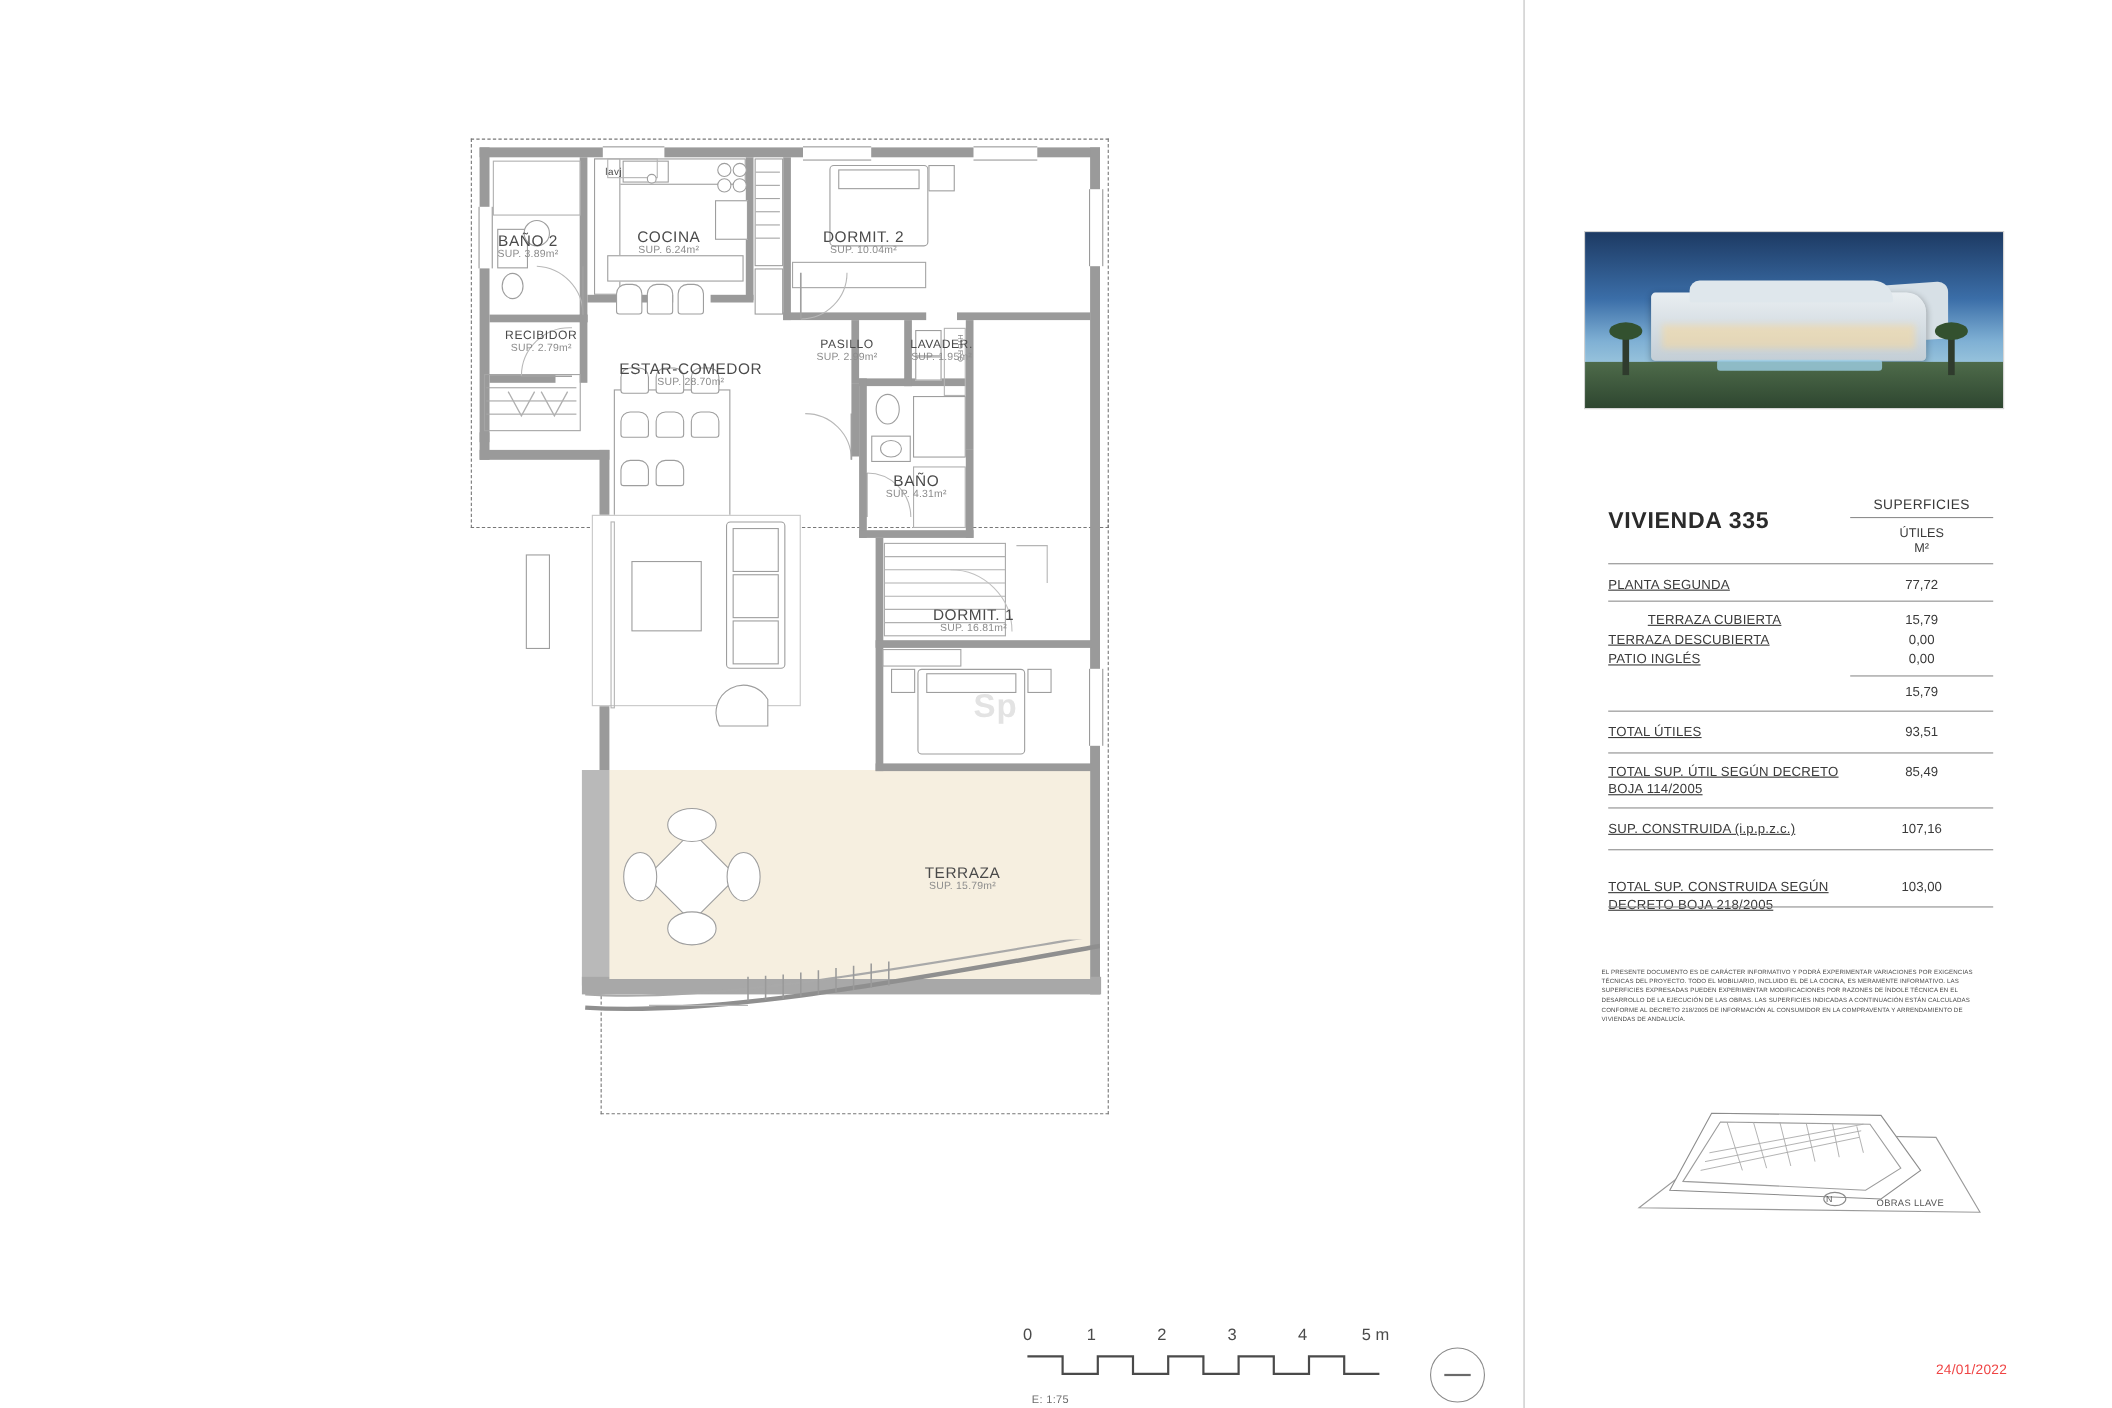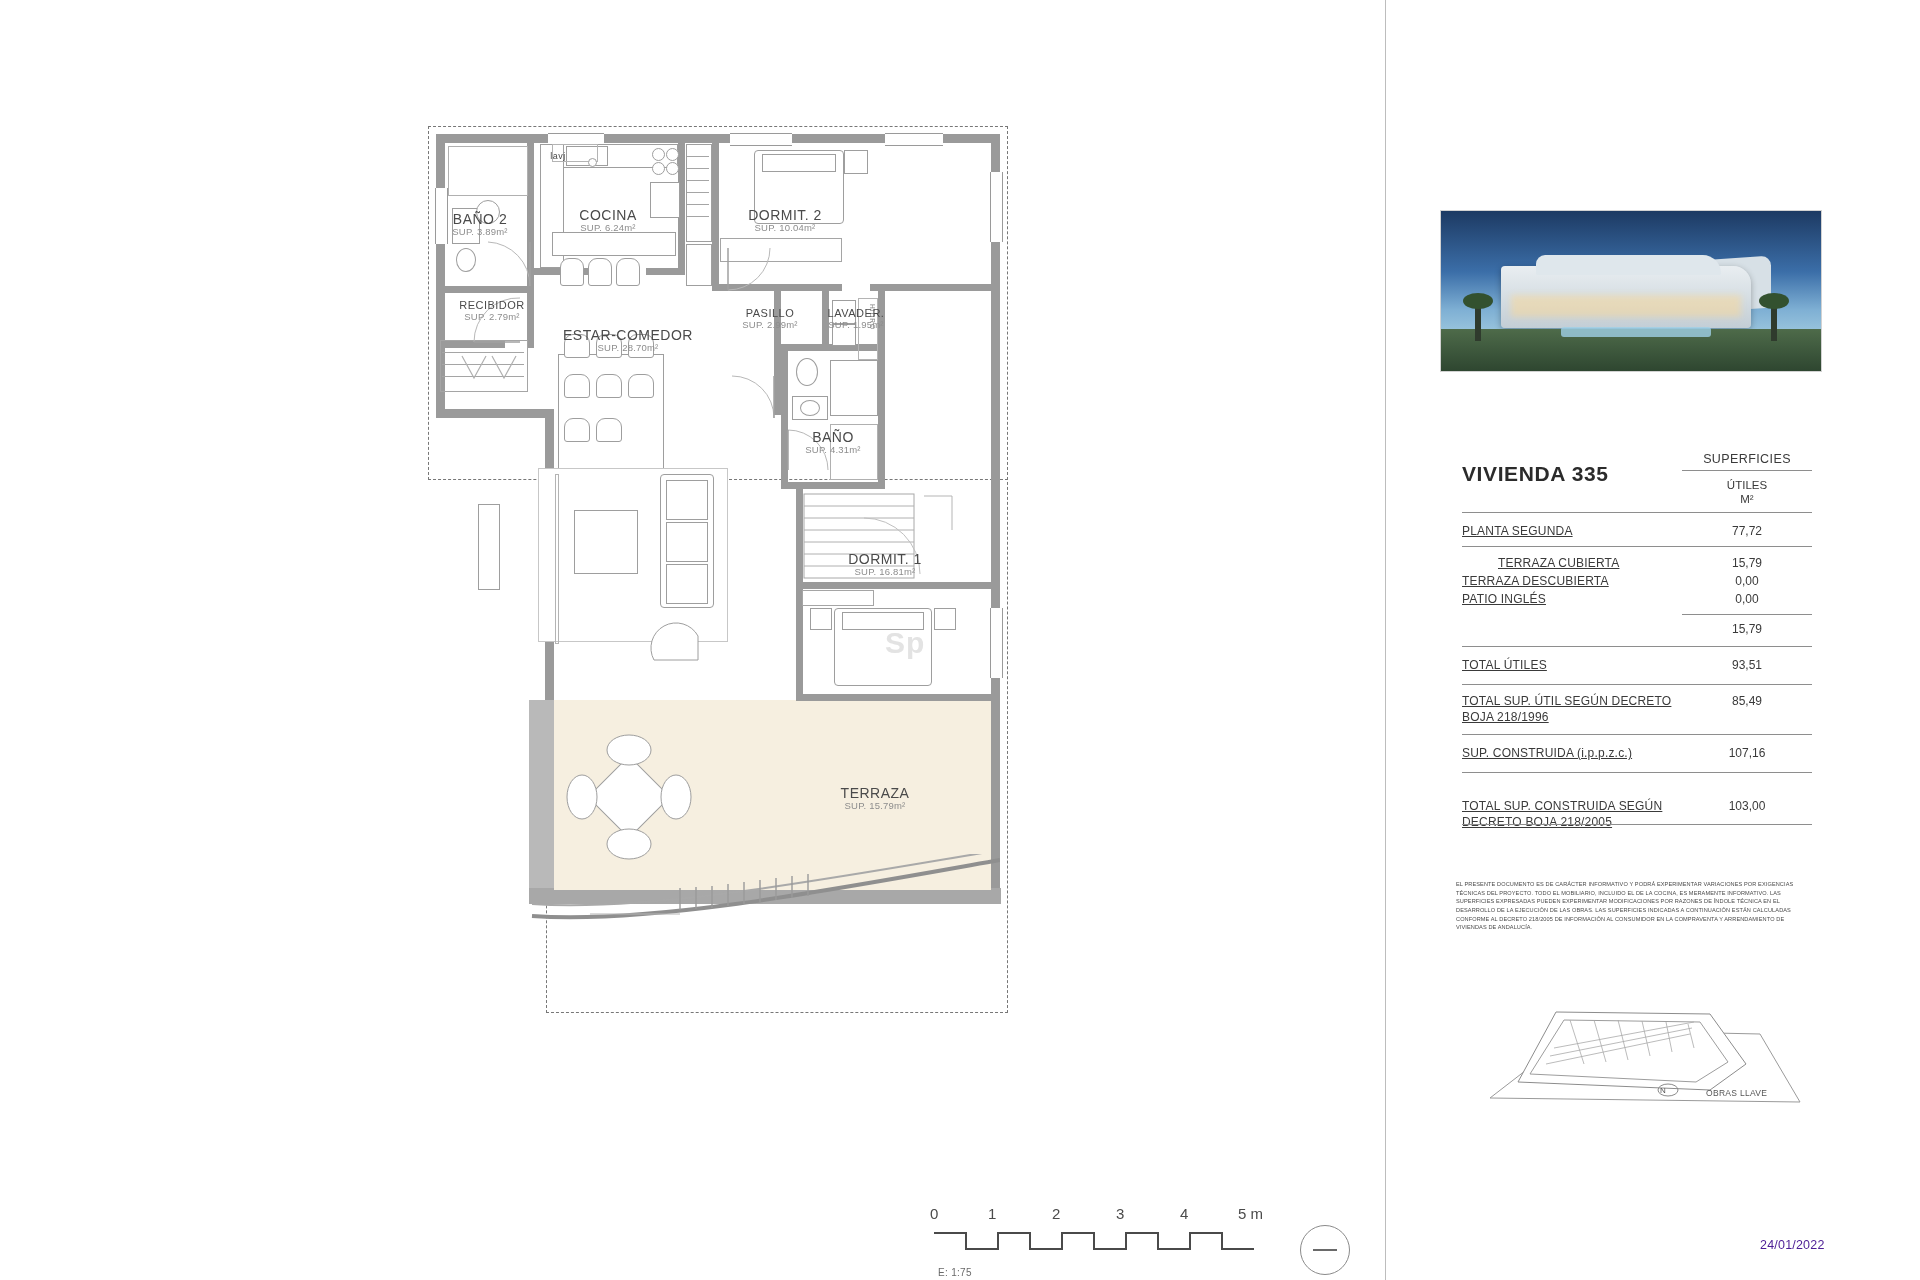--- a/index.html
+++ b/index.html
@@ -71,21 +71,21 @@
   .trow{position:relative;height:auto;}
   .tname{position:absolute;left:0;font-size:12px;letter-spacing:.2px;text-decoration:underline;}
   .tval{position:absolute;left:220px;width:130px;text-align:center;font-size:12px;}
 
   .legal{position:absolute;left:1456px;top:880px;width:360px;font-size:5.6px;line-height:1.55;color:#4a4a4a;letter-spacing:.1px;}
 
   .keyplan{position:absolute;left:1460px;top:990px;width:360px;height:130px;}
   .kp-lbl{position:absolute;left:246px;top:98px;font-size:8.5px;color:#555;letter-spacing:.3px;}
   .kp-n{position:absolute;left:200px;top:96px;font-size:8px;color:#555;}
 
-  .date{position:absolute;left:1760px;top:1238px;font-size:12.5px;color:#4c1d95;letter-spacing:.2px;}
+  .date{position:absolute;left:1760px;top:1238px;font-size:12.5px;color:#ef4444;letter-spacing:.2px;}
 
   .wm{position:absolute;left:885px;top:626px;font-size:30px;color:#e3e3e3;letter-spacing:1px;font-weight:bold;}
 </style>
 </head>
 <body>
 
 <div class="sheet">
 
   <div class="plan-area">
 
@@ -406,21 +406,21 @@
     </div>
     <div class="rule" style="top:646px;"></div>
 
     <div class="trow" style="position:absolute;left:0;top:658px;width:100%;height:24px;">
       <div class="tname" style="left:1462px;">TOTAL ÚTILES</div>
       <div class="tval" style="left:1682px;">93,51</div>
     </div>
     <div class="rule" style="top:684px;"></div>
 
     <div class="trow" style="position:absolute;left:0;top:694px;width:100%;height:34px;">
-      <div class="tname" style="left:1462px;width:210px;line-height:1.3;">TOTAL SUP. ÚTIL SEGÚN DECRETO BOJA 218/1996</div>
+      <div class="tname" style="left:1462px;width:210px;line-height:1.3;">TOTAL SUP. ÚTIL SEGÚN DECRETO BOJA 114/2005</div>
       <div class="tval" style="left:1682px;">85,49</div>
     </div>
     <div class="rule" style="top:734px;"></div>
 
     <div class="trow" style="position:absolute;left:0;top:746px;width:100%;height:24px;">
       <div class="tname" style="left:1462px;">SUP. CONSTRUIDA (i.p.p.z.c.)</div>
       <div class="tval" style="left:1682px;">107,16</div>
     </div>
     <div class="rule" style="top:772px;"></div>
 

